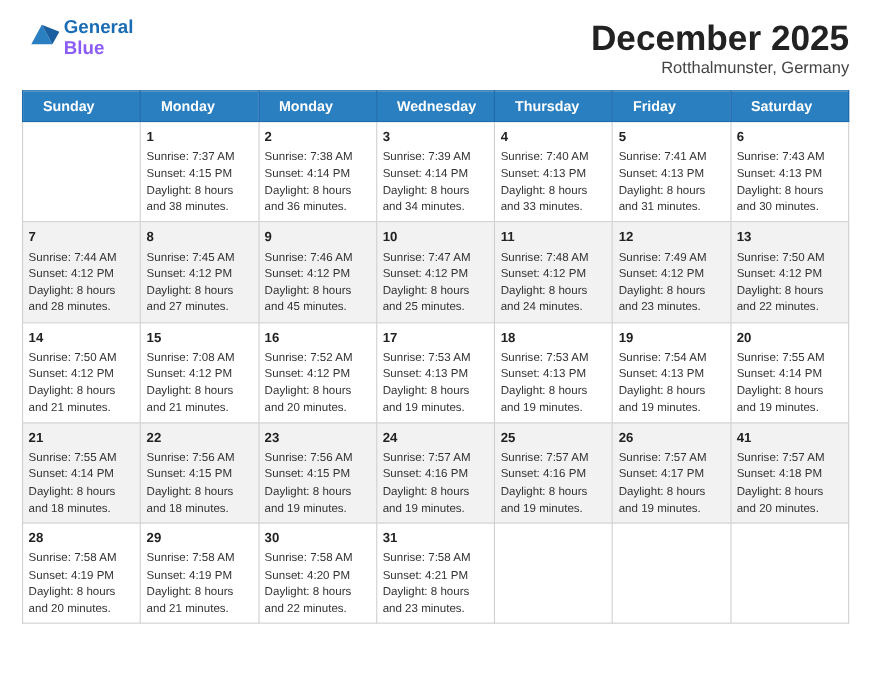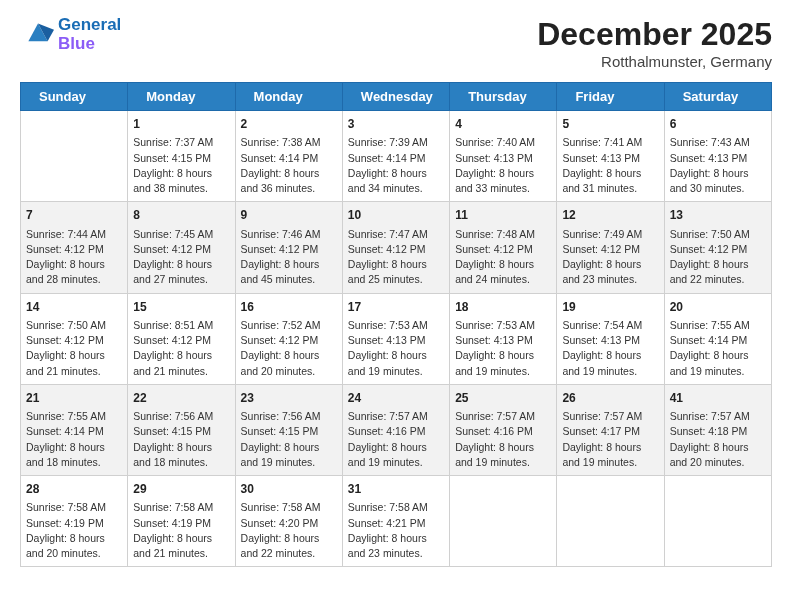--- a/index.html
+++ b/index.html
@@ -214,21 +214,21 @@
       <tr>
         <td>
           <span class="day-num">14</span>
           <div>Sunrise: 7:50 AM</div>
           <div>Sunset: 4:12 PM</div>
           <div>Daylight: 8 hours</div>
           <div>and 21 minutes.</div>
         </td>
         <td>
           <span class="day-num">15</span>
-          <div>Sunrise: 8:51 AM</div>
+          <div>Sunrise: 7:08 AM</div>
           <div>Sunset: 4:12 PM</div>
           <div>Daylight: 8 hours</div>
           <div>and 21 minutes.</div>
         </td>
         <td>
           <span class="day-num">16</span>
           <div>Sunrise: 7:52 AM</div>
           <div>Sunset: 4:12 PM</div>
           <div>Daylight: 8 hours</div>
           <div>and 20 minutes.</div>

